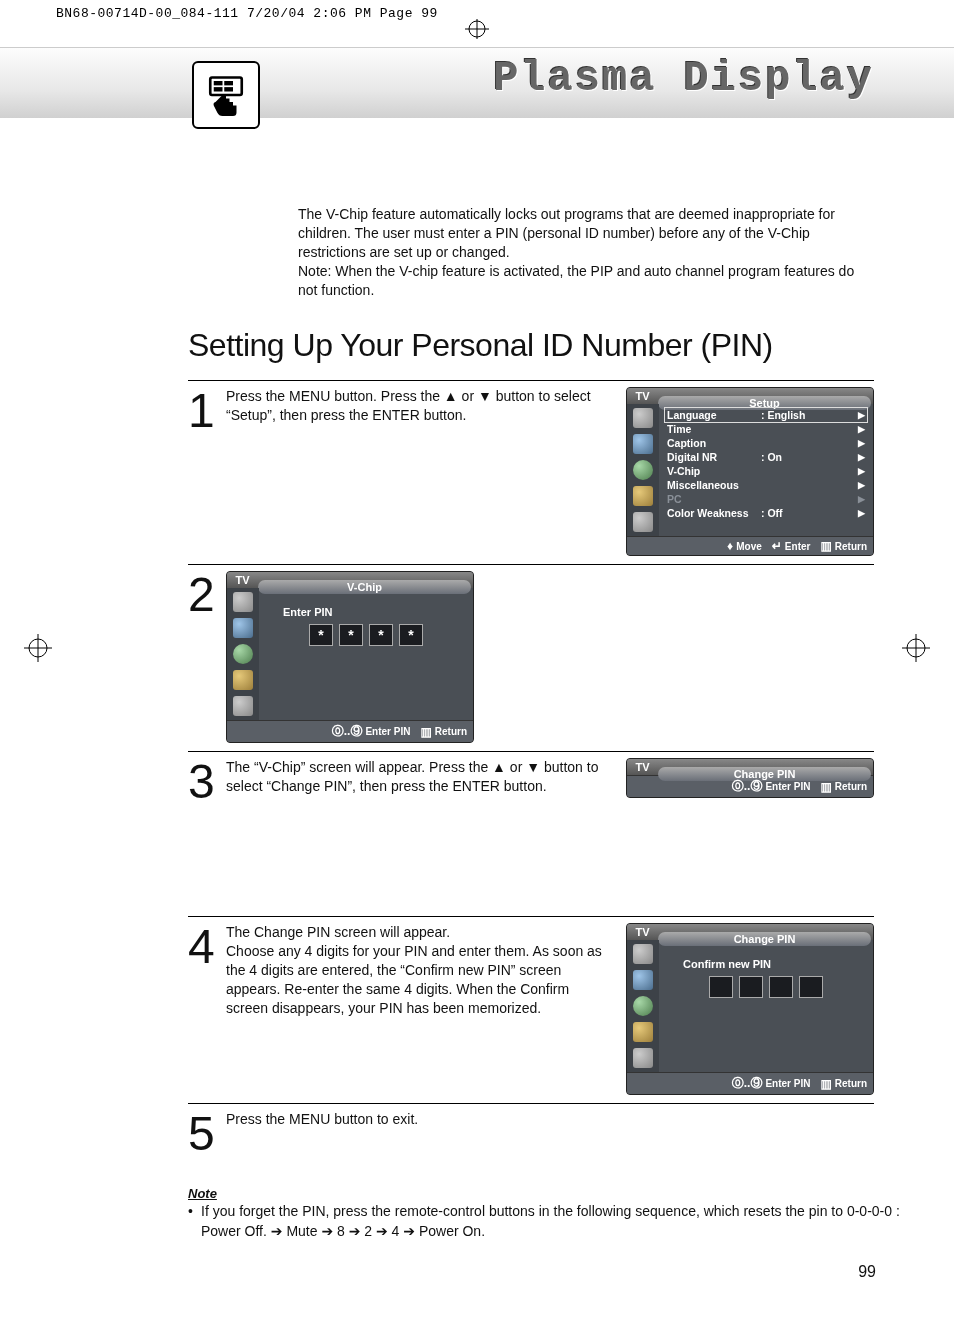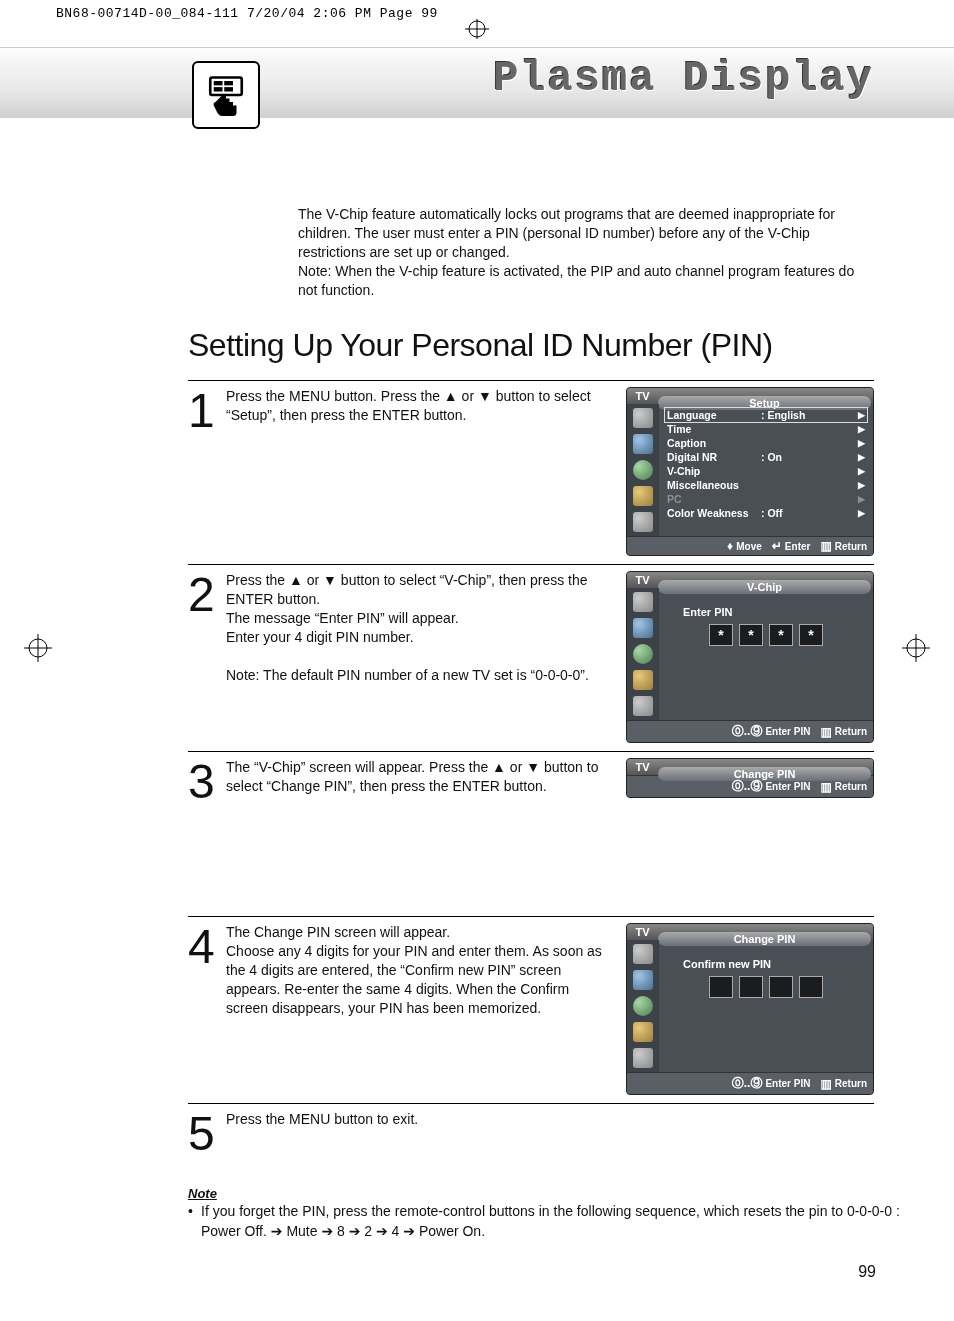--- a/index.html
+++ b/index.html
@@ -372,27 +372,20 @@
             <span class="tri">▥</span>
             <span>Return</span>
           </span>
       </div>
     </div>
   </div>
 
   <hr class="sep">
   <div class="step">
     <div class="step-num">2</div>
-    <div class="step-text">
-      <span style="white-space:pre-line">Press the ▲ or ▼ button to select “V-Chip”, then press the ENTER button.
-The message “Enter PIN” will appear.
-Enter your 4 digit PIN number.</span>
-      <br><br>
-      <span class="step-note-indent">Note: The default PIN number of a new TV set is “0-0-0-0”.</span>
-    </div>
     <div class="osd">
       <div class="osd-header">
         <div class="tv">TV</div>
         <div class="htitle">V-Chip</div>
       </div>
       <div class="osd-body">
         <div class="osd-icons">
           <div class="ic grey"></div>
           <div class="ic blue"></div>
           <div class="ic green"></div>

